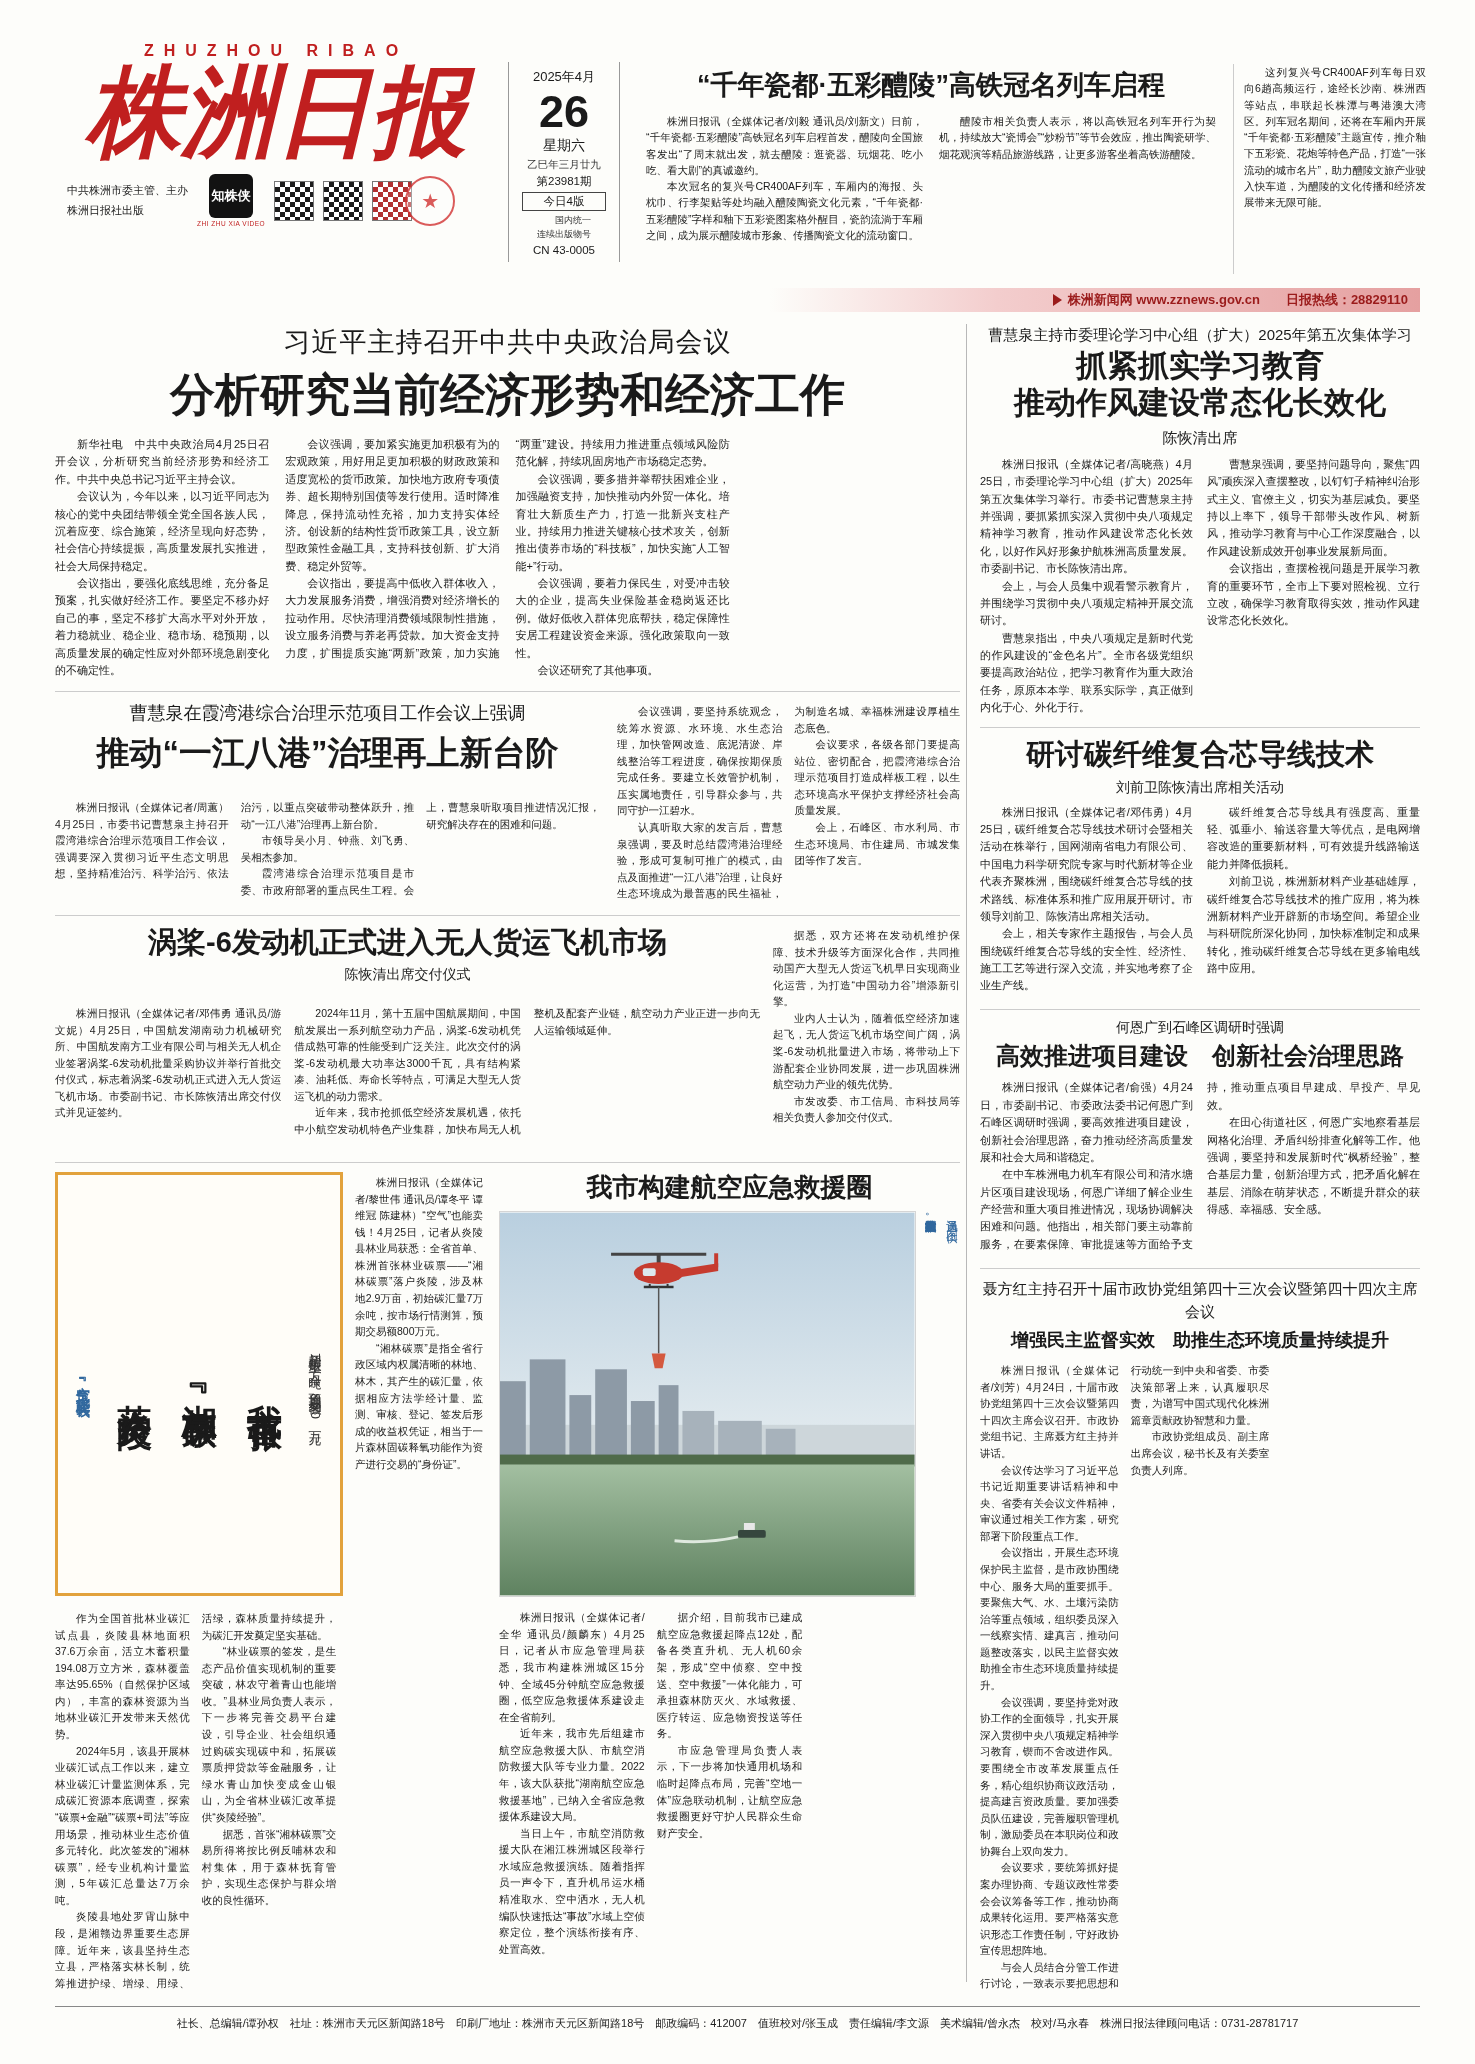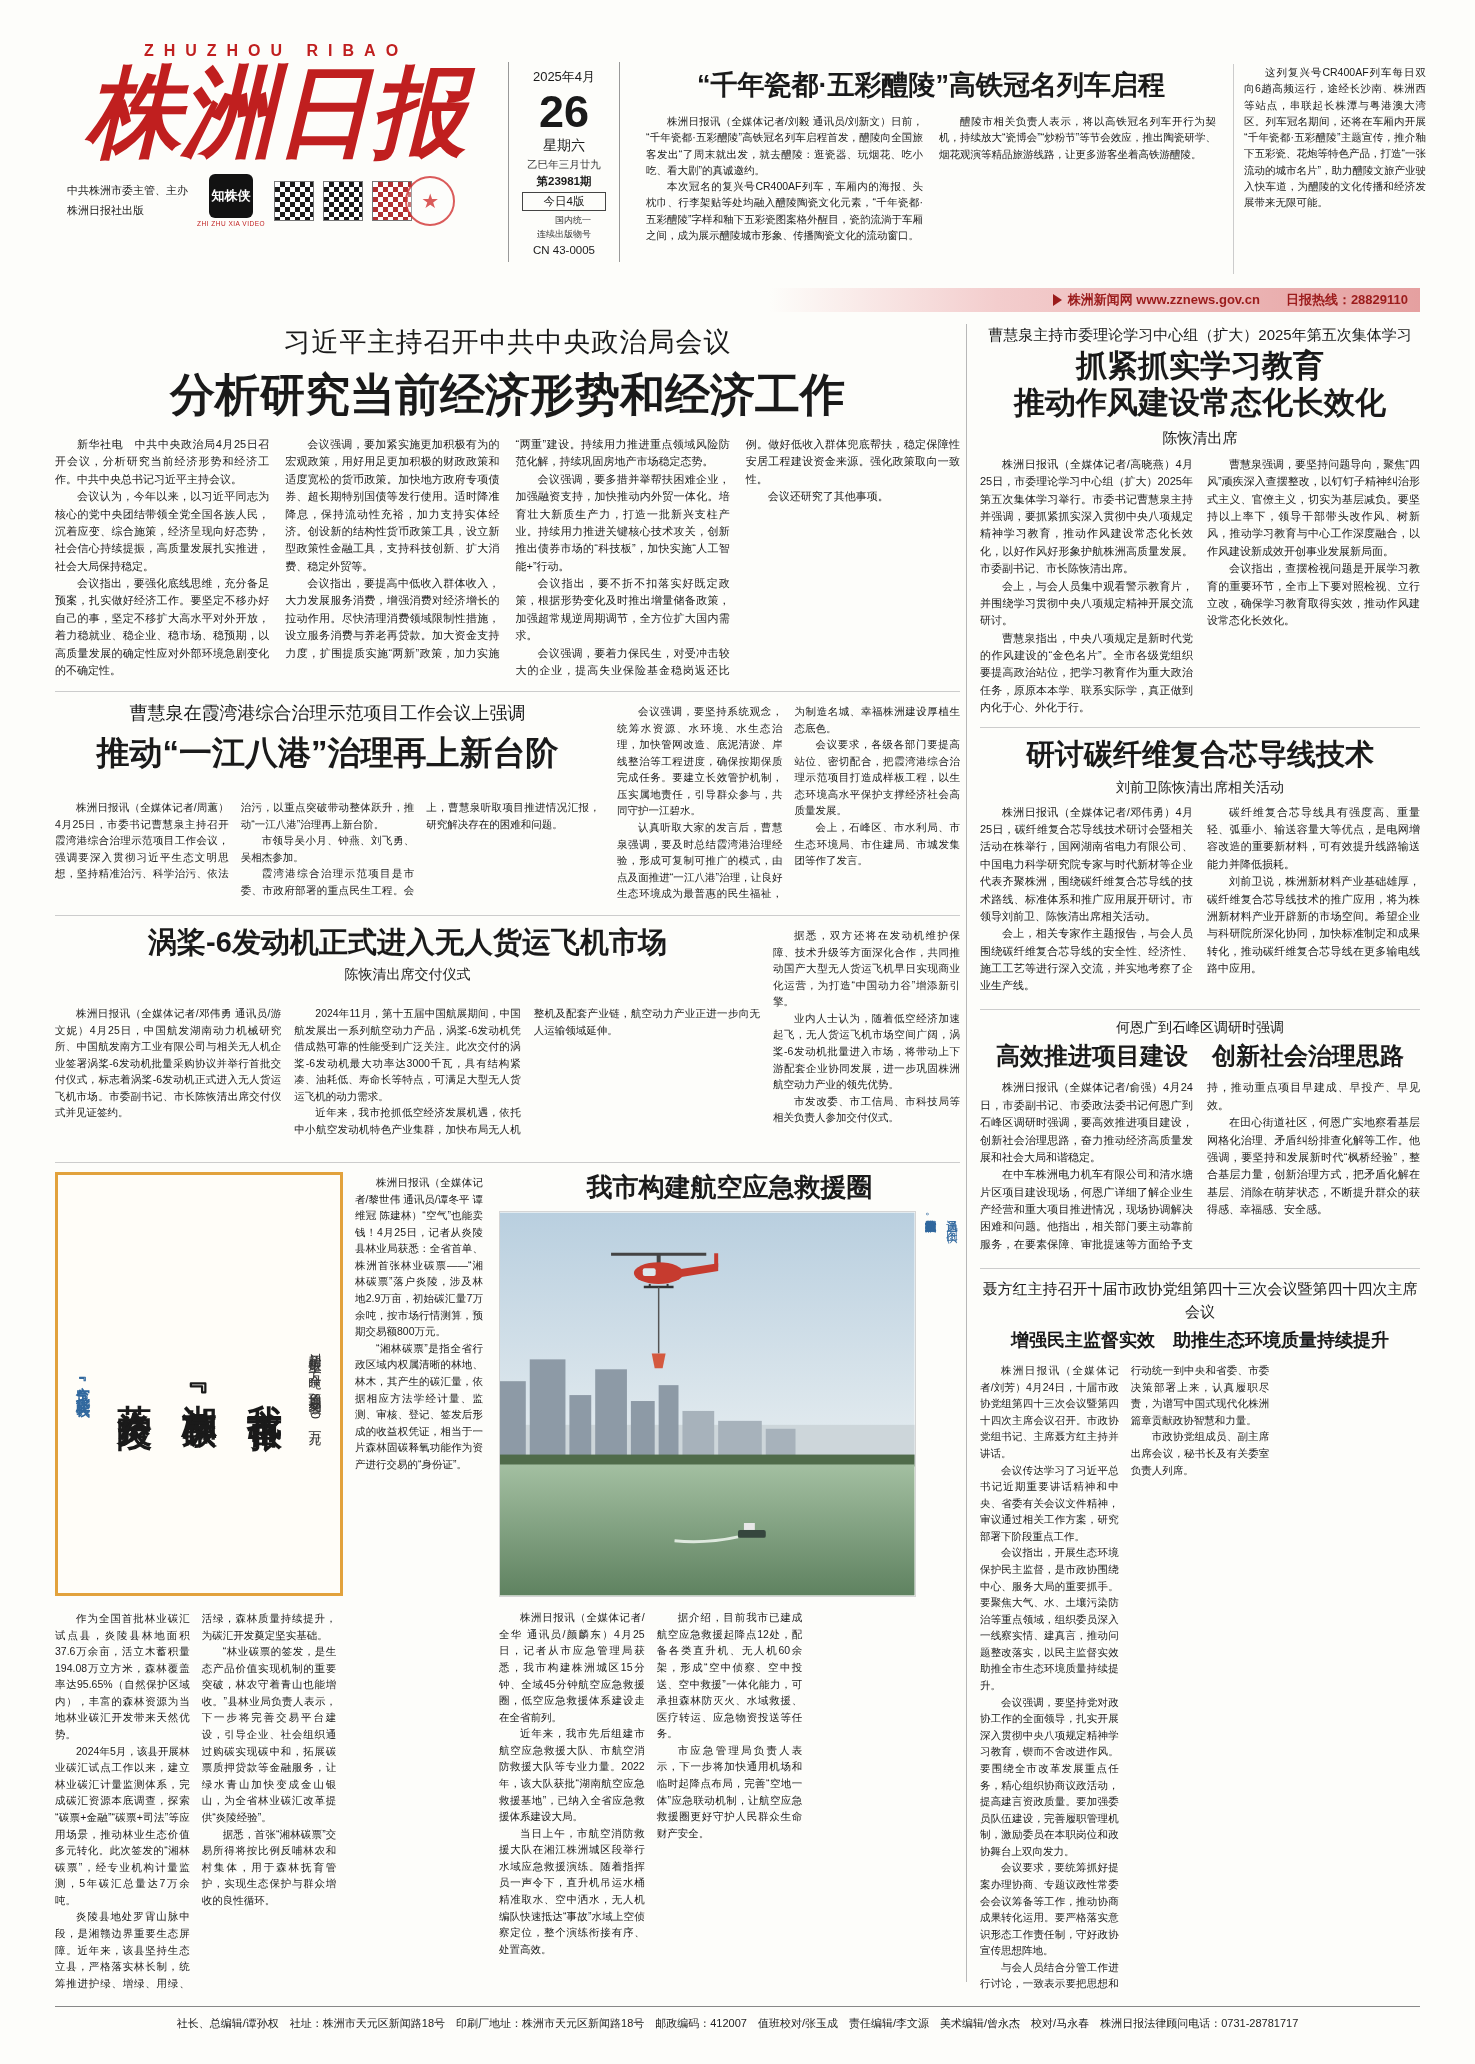--- a/index.html
+++ b/index.html
@@ -36,21 +36,21 @@
   .datebox{
     position:absolute;left:447px;top:34px;width:112px;height:200px;
     border-left:1px solid #999;border-right:1px solid #999;
     display:flex;flex-direction:column;align-items:center;justify-content:space-between;
     padding:6px 4px;text-align:right;
   }
   .db-ym{font-size:13px;}
   .db-day{font-size:45px;font-weight:bold;line-height:1;}
   .db-week{font-size:14px;}
   .db-lunar{font-size:10.5px;color:#333;}
-  .db-issue{font-size:11.5px;font-weight:bold;}
+  .db-issue{font-size:11.5px;}
   .db-pages{font-size:11.5px;border:1px solid #444;padding:1px 21px;}
   .db-cn{font-size:9px;line-height:1.5;color:#333;}
   .db-cnno{font-size:11.5px;}
   .top-story{position:absolute;left:585px;top:40px;width:570px;}
   .ts-headline{font-size:27px;font-weight:bold;line-height:1.3;text-align:center;}
   .ts-body{margin-top:10px;height:152px;columns:2;column-gap:16px;column-fill:auto;overflow:hidden;
     font-size:10.5px;line-height:1.55;text-align:justify;}
   .ts-right{position:absolute;left:1172px;top:36px;width:193px;height:210px;overflow:hidden;
     border-left:1px solid #ccc;padding-left:10px;font-size:10.5px;line-height:1.55;text-align:justify;}
   .body p{margin:0;text-indent:2em;}
@@ -193,21 +193,20 @@
     <article class="lead">
       <div class="kicker lead-kicker">习近平主持召开中共中央政治局会议</div>
       <h1 class="headline lead-headline">分析研究当前经济形势和经济工作</h1>
       <div class="colbody lead-body body">
           <p>新华社电　中共中央政治局4月25日召开会议，分析研究当前经济形势和经济工作。中共中央总书记习近平主持会议。</p>
           <p>会议认为，今年以来，以习近平同志为核心的党中央团结带领全党全国各族人民，沉着应变、综合施策，经济呈现向好态势，社会信心持续提振，高质量发展扎实推进，社会大局保持稳定。</p>
           <p>会议指出，要强化底线思维，充分备足预案，扎实做好经济工作。要坚定不移办好自己的事，坚定不移扩大高水平对外开放，着力稳就业、稳企业、稳市场、稳预期，以高质量发展的确定性应对外部环境急剧变化的不确定性。</p>
           <p>会议强调，要加紧实施更加积极有为的宏观政策，用好用足更加积极的财政政策和适度宽松的货币政策。加快地方政府专项债券、超长期特别国债等发行使用。适时降准降息，保持流动性充裕，加力支持实体经济。创设新的结构性货币政策工具，设立新型政策性金融工具，支持科技创新、扩大消费、稳定外贸等。</p>
           <p>会议指出，要提高中低收入群体收入，大力发展服务消费，增强消费对经济增长的拉动作用。尽快清理消费领域限制性措施，设立服务消费与养老再贷款。加大资金支持力度，扩围提质实施“两新”政策，加力实施“两重”建设。持续用力推进重点领域风险防范化解，持续巩固房地产市场稳定态势。</p>
           <p>会议强调，要多措并举帮扶困难企业，加强融资支持，加快推动内外贸一体化。培育壮大新质生产力，打造一批新兴支柱产业。持续用力推进关键核心技术攻关，创新推出债券市场的“科技板”，加快实施“人工智能+”行动。</p>
-          <p>会议指出，要不折不扣落实好既定政策，根据形势变化及时推出增量储备政策，加强超常规逆周期调节，全方位扩大国内需求。</p>
           <p>会议强调，要着力保民生，对受冲击较大的企业，提高失业保险基金稳岗返还比例。做好低收入群体兜底帮扶，稳定保障性安居工程建设资金来源。强化政策取向一致性。</p>
           <p>会议还研究了其他事项。</p>
         </div>
     </article>
 
     <div class="hdiv"></div>
 
     <article class="ports">
       <div class="ports-head">
         <div class="kicker ports-kicker">曹慧泉在霞湾港综合治理示范项目工作会议上强调</div>

